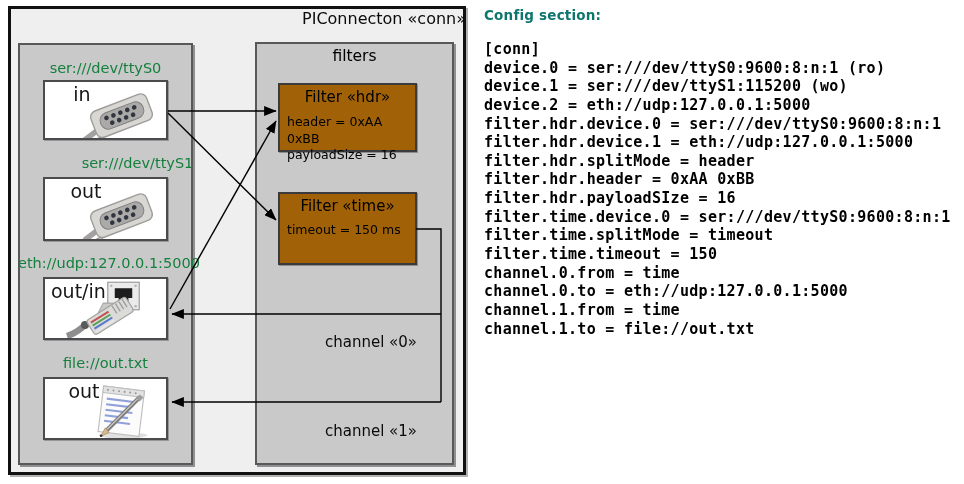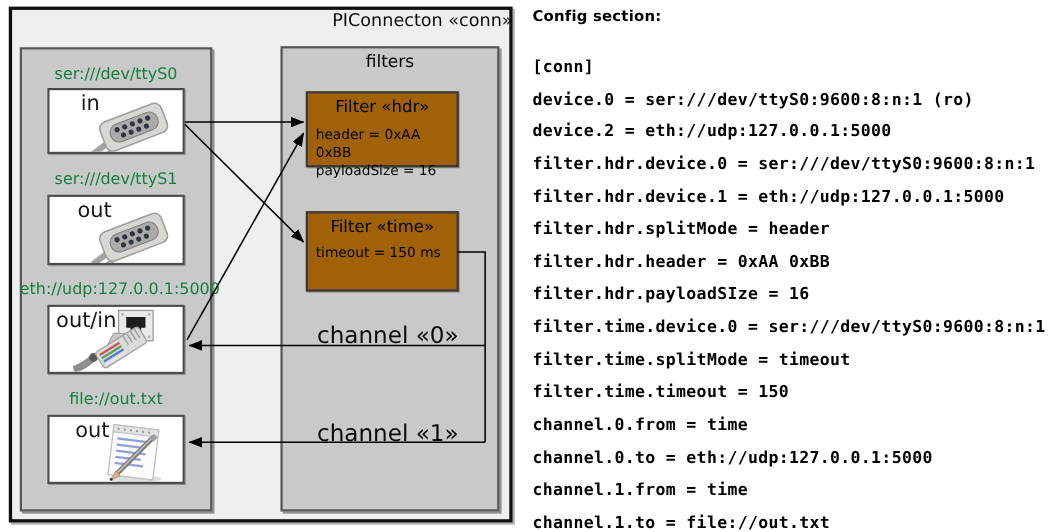--- a/index.html
+++ b/index.html
@@ -45,35 +45,35 @@
 
   .filter-box {
     left:278px; width:139px; background:#a16207;
     border:2px solid #3b3b3d; box-shadow:1px 1px 0 #8d8d90;
   }
   .filter-title { margin-top:3px; text-align:center; font-size:15px; }
   .filter-props { margin-top:8px; padding-left:7px; font-size:12.5px; line-height:16.5px; }
   .filter-box.time .filter-props { margin-top:7px; }
 
   .channel-label {
-    left:255px; width:162px; text-align:right; font-size:21px; color:#0a0a0a;
+    left:255px; width:162px; text-align:right; font-size:15px; color:#0a0a0a;margin-top:40px;
   }
 
   .wires { left:0; top:0; width:964px; height:484px; pointer-events:none; z-index:6; }
 
   
   .config-heading {
-    left:484px; top:7px; font-size:13.5px; font-weight:bold; color:#000000;
+    left:484px; top:7px; font-size:13.5px; font-weight:bold; color:#0f766e;
     font-family:"DejaVu Sans", sans-serif; letter-spacing:0.2px;
   }
   .config-lines { left:484px; top:40px; }
   .config-line {
     font-family:"DejaVu Sans Mono", monospace; font-weight:bold;
     font-size:15px; line-height:18.65px; height:18.65px;
-    letter-spacing:0.3px; white-space:pre; color:#000;margin-top:11px;
+    letter-spacing:0.3px; white-space:pre; color:#000;
   }
 </style>
 </head>
 <body>
 
 <div class="stage">
 
   <div class="abs outer-box"></div>
   <div class="abs outer-title">PIConnecton «conn»</div>
 
@@ -94,21 +94,21 @@
           <circle cx="72" cy="24.5" r="2.5" fill="#313540"></circle>
         <circle cx="44" cy="31.5" r="2.5" fill="#313540"></circle>
           <circle cx="52" cy="31.5" r="2.5" fill="#313540"></circle>
           <circle cx="60" cy="31.5" r="2.5" fill="#313540"></circle>
           <circle cx="68" cy="31.5" r="2.5" fill="#313540"></circle>
         <circle cx="24" cy="46" r="4.5" fill="#c3c2bf" stroke="#8a8a88" stroke-width="1"></circle>
       </g>
     </svg>
   </div>
 
-  <div class="abs dev-label" style="top:155px;">ser:///dev/ttyS1</div>
+  <div class="abs dev-label" style="top:155px;margin-left:32px;">ser:///dev/ttyS1</div>
   <div class="abs dev-box" style="top:177px;height:64px;">
     <span class="dir" style="padding-right:24px;">out</span>
     <svg class="abs" style="left:24px;top:11px;" width="94" height="52" viewBox="0 0 100 56">
       <path d="M16,54 Q24,48 32,42" stroke="#a3a2a0" stroke-width="6" fill="none"></path>
       <g transform="rotate(-21 55 28)">
         <rect x="24" y="13" width="64" height="30" rx="7" fill="#d8d7d4" stroke="#9e9d9a" stroke-width="1.5"></rect>
         <rect x="32" y="19" width="49" height="18" rx="8.5" fill="#abaaa8" stroke="#7f7e7c" stroke-width="1"></rect>
         <circle cx="40" cy="24.5" r="2.5" fill="#313540"></circle>
           <circle cx="48" cy="24.5" r="2.5" fill="#313540"></circle>
           <circle cx="56" cy="24.5" r="2.5" fill="#313540"></circle>
@@ -214,20 +214,21 @@
     <line x1="170" y1="309" x2="276" y2="121" stroke="#000" stroke-width="1.4" marker-end="url(#ah)"></line>
     <polyline points="416,229 441,229 441,402" fill="none" stroke="#000" stroke-width="1.4"></polyline>
     <line x1="441" y1="314" x2="172" y2="314" stroke="#000" stroke-width="1.4" marker-end="url(#ah)"></line>
     <line x1="441" y1="402" x2="172" y2="402" stroke="#000" stroke-width="1.4" marker-end="url(#ah)"></line>
   </svg>
 
   <div class="abs config-heading">Config section:</div>
   <div class="abs config-lines">
     <div class="config-line">[conn]</div>
     <div class="config-line">device.0 = ser:///dev/ttyS0:9600:8:n:1 (ro)</div>
+    <div class="config-line">device.1 = ser:///dev/ttyS1:115200 (wo)</div>
     <div class="config-line">device.2 = eth://udp:127.0.0.1:5000</div>
     <div class="config-line">filter.hdr.device.0 = ser:///dev/ttyS0:9600:8:n:1</div>
     <div class="config-line">filter.hdr.device.1 = eth://udp:127.0.0.1:5000</div>
     <div class="config-line">filter.hdr.splitMode = header</div>
     <div class="config-line">filter.hdr.header = 0xAA 0xBB</div>
     <div class="config-line">filter.hdr.payloadSIze = 16</div>
     <div class="config-line">filter.time.device.0 = ser:///dev/ttyS0:9600:8:n:1</div>
     <div class="config-line">filter.time.splitMode = timeout</div>
     <div class="config-line">filter.time.timeout = 150</div>
     <div class="config-line">channel.0.from = time</div>

